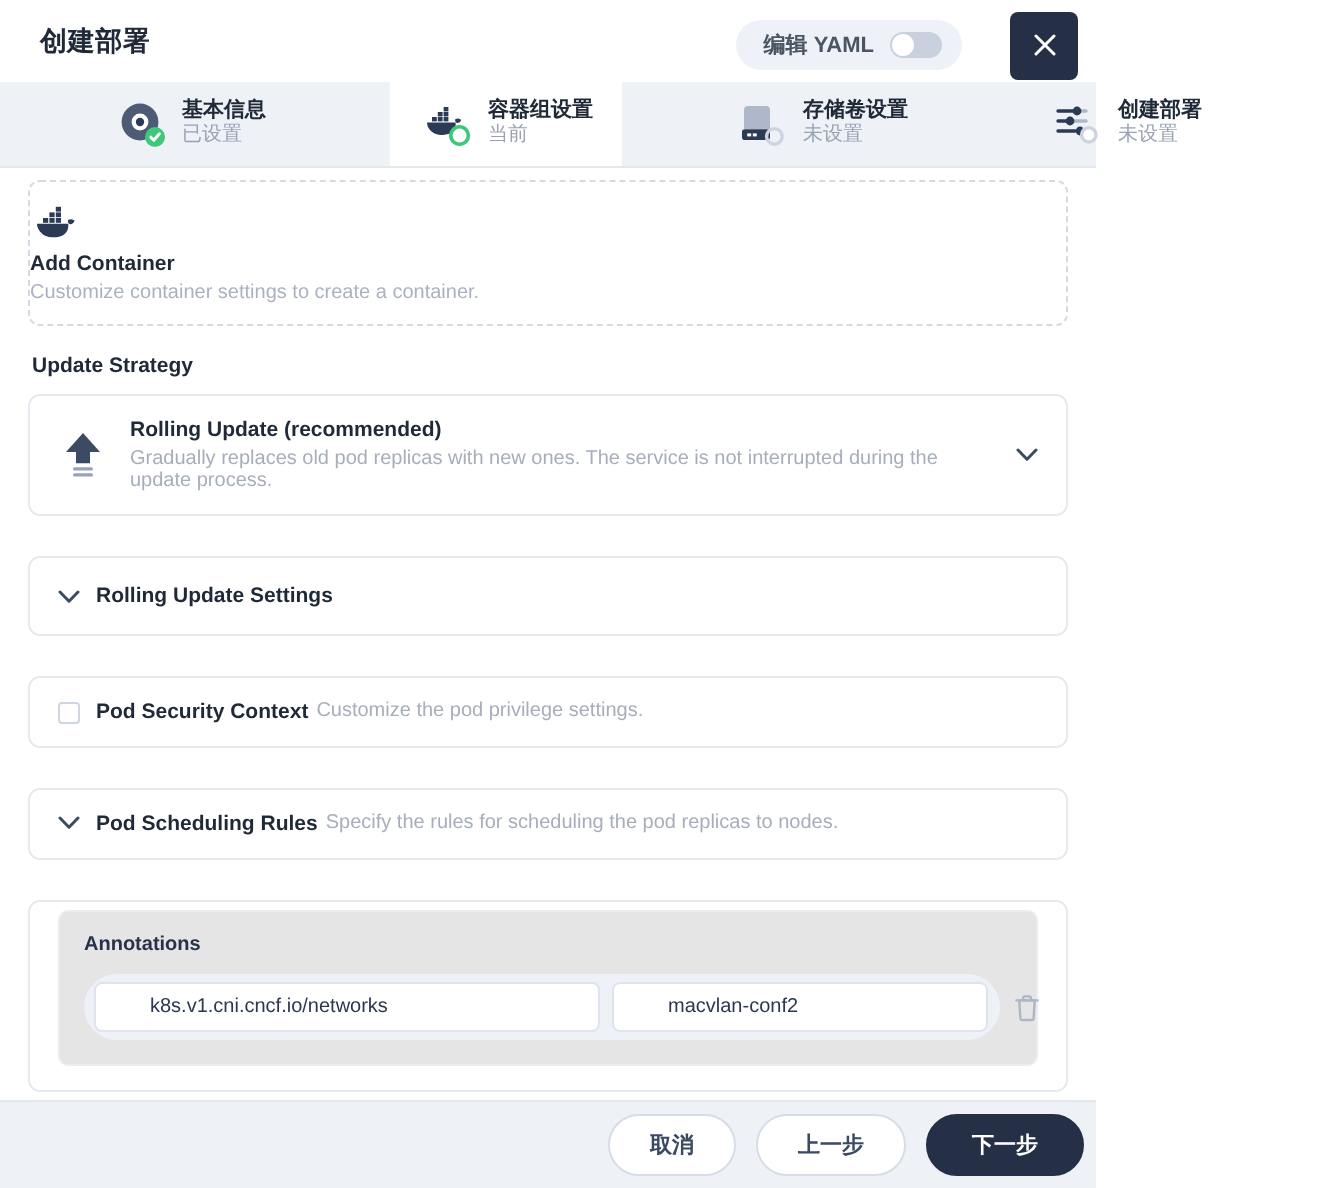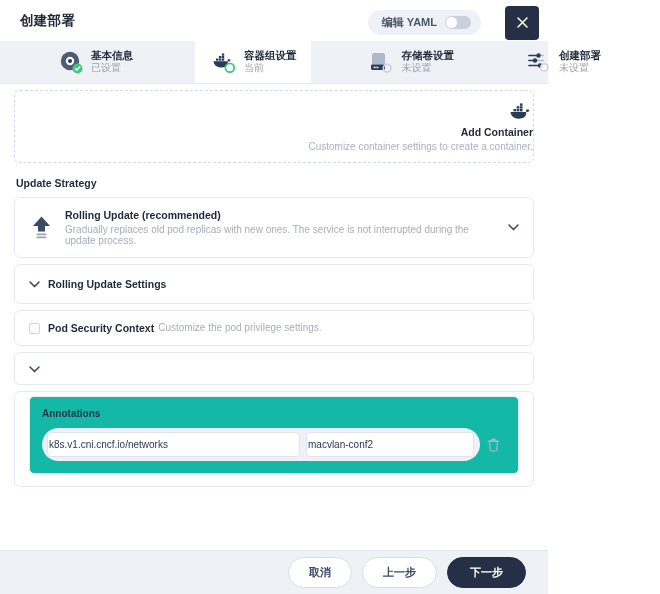--- a/index.html
+++ b/index.html
@@ -93,38 +93,38 @@
     padding: 0 14px;
     position: relative;
   }
 
   .add-container-box {
     margin-top: 6px;
     border: 1px dashed #d4dae4;
     border-radius: 6px;
     height: 73px;
     display: flex; flex-direction: column;
-    align-items: flex-end; justify-content: center;
+    align-items: flex-start; justify-content: center;
     gap: 3px;
     cursor: pointer;
     background: #ffffff;
   }
   .ac-title { font-size: 10.5px; font-weight: bold; color: #1f2937; }
   .ac-sub { font-size: 10px; color: #aab2c0; }
 
   .section-title {
     font-size: 10.5px; font-weight: bold; color: #1f2937;
     margin: 14px 0 8px 2px;
   }
 
   .card {
     border: 1px solid #e6eaf0;
     border-radius: 6px;
     background: #ffffff;
-    margin-bottom: 6px;
+    margin-bottom: 20px;
     position: relative;
   }
   .card-row {
     display: flex; align-items: center;
     padding: 11px 14px;
     gap: 11px;
   }
   .card-texts { flex: 1 1 auto; display: flex; flex-direction: column; gap: 3px; }
   .card-title { font-size: 10.5px; font-weight: bold; color: #1f2937; }
   .card-desc { font-size: 10px; color: #a7aebb; }
@@ -137,63 +137,63 @@
 
   .checkbox {
     width: 11px; height: 11px; border: 1px solid #cfd6e2;
     border-radius: 2px; background: #ffffff; margin-top: 1px;
     flex: 0 0 auto; cursor: pointer;
   }
 
   
   .annot-panel {
     margin: 4px 14px 12px 14px;
-    background: #14b8a6;
+    background: #e5e5e5;
     border: 1px solid #eaeef4;
     border-radius: 5px;
     padding: 11px 12px 12px 12px;
   }
   .annot-label { font-size: 10px; font-weight: bold; color: #27324a; margin-bottom: 9px; }
   .annot-row { display: flex; align-items: center; gap: 0; }
   .kv-group {
     display: flex; align-items: center; flex: 1 1 auto;
     background: #eef1f7;
     border-radius: 18px;
     padding: 4px 6px 4px 5px;
     gap: 6px;
   }
   .kv-input {
     height: 25px;
     background: #ffffff;
     border: 1px solid #dfe4ec;
     border-radius: 4px;
     font-size: 10px;
     color: #2b3850;
-    padding: 0 1px;
+    padding: 0 27px;
     display: flex; align-items: center;
     font-family: "Liberation Sans", sans-serif;
     outline: none;
   }
   .kv-key { flex: 0 0 253px; }
   .kv-val { flex: 1 1 auto; }
   .trash-btn {
     width: 26px; height: 25px;
     display: flex; align-items: center; justify-content: center;
     cursor: pointer; flex: 0 0 auto;
   }
 
   
   .footer {
     flex: 0 0 auto;
     height: 44px;
     background: #eef1f6;
     border-top: 1px solid #e3e8ef;
     display: flex; align-items: center; justify-content: flex-end;
     gap: 10px;
-    padding-right: 22px;
+    padding-right: 6px;
   }
   .btn {
     font-size: 11px; font-weight: 600;
     border-radius: 16px;
     padding: 7px 20px;
     cursor: pointer;
     border: 1px solid #d7dde7;
     background: #ffffff;
     color: #3c4963;
   }
@@ -369,20 +369,24 @@
       </div>
     </div>
 
     <div class="card">
       <div class="card-compact">
         <span class="chev" style="margin-top:2px;">
           <svg width="11" height="7" viewBox="0 0 11 7">
               <path d="M1 1 L5.5 5.6 L10 1" stroke="#3d4a63" stroke-width="1.5" fill="none" stroke-linecap="round" stroke-linejoin="round"></path>
             </svg>
         </span>
+        <span class="card-compact-texts">
+          <span class="card-title">Pod Scheduling Rules</span>
+          <span class="card-desc">Specify the rules for scheduling the pod replicas to nodes.</span>
+        </span>
       </div>
     </div>
 
     <div class="card">
 
       <div class="annot-panel">
         <div class="annot-label">Annotations</div>
         <div class="annot-row">
           <div class="kv-group">
             <input class="kv-input kv-key" value="k8s.v1.cni.cncf.io/networks" style="">

